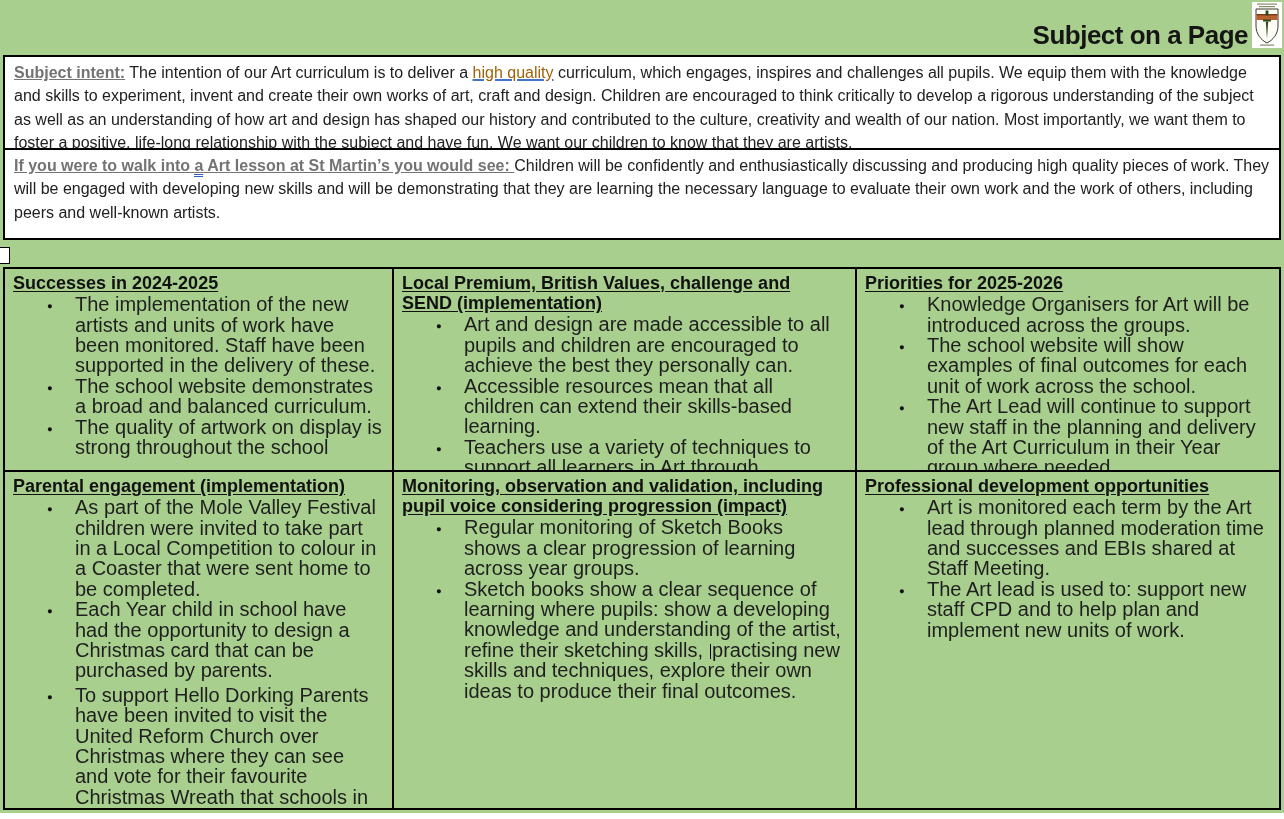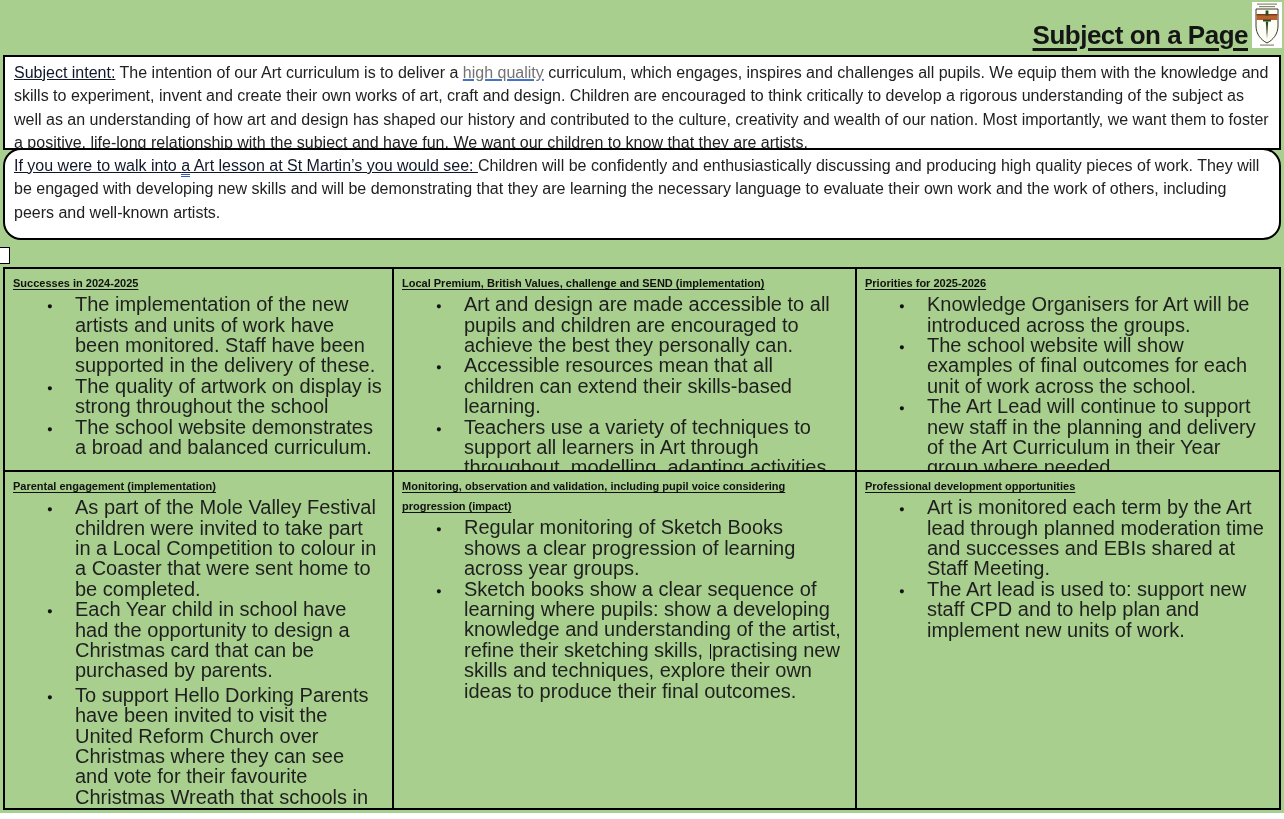--- a/index.html
+++ b/index.html
@@ -11,38 +11,37 @@
     overflow: hidden;
     color: #212121;
   }
   .page { position:absolute; inset:0; background:#a8cf8e; }
 
   
   .title {
     position:absolute; top:20px; right:36px;
     font-size:26px; font-weight:800; letter-spacing:-0.5px;
     color:#151515;
-    text-decoration: underline;
     text-decoration-thickness: 3px;
     text-underline-offset: 4px;
   }
   .crest { position:absolute; top:2px; right:2px; width:30px; height:46px; }
 
   
   .white-box {
     position:absolute; left:3px; width:1278px;
     background:#ffffff; border:2px solid #000;
     padding:4px 9px 0 9px;
     font-size:16px; line-height:23.4px; color:#212121;
   }
   .box-intent { top:55px; height:95px; }
-  .box-walkin { top:148px; height:92px;border-radius:18px; }
-  .bold-u { font-weight:normal; text-decoration:underline; color:#0f172a; }
+  .box-walkin { top:148px; height:92px; }
+  .bold-u { font-weight:bold; text-decoration:underline; color:#737373; }
   .hq-link {
-    color:#737373;
+    color:#a16207;
     text-decoration:underline;
     text-decoration-color:#4472c4;
     text-decoration-thickness:2px;
     cursor:pointer;
   }
   .grammar-a { border-bottom:3px double #2f5bc4; }
 
   
   .left-tab {
     position:absolute; left:0; top:247px; width:10px; height:17px;
@@ -55,21 +54,21 @@
     display:grid;
     grid-template-columns: 389px 463px auto;
     grid-template-rows: 203px auto;
     border:2px solid #000;
     background:#a8cf8e;
   }
   .cell { padding:4px 10px 0 8px; overflow:hidden; }
   .cell.c1, .cell.c2, .cell.c4, .cell.c5 { border-right:2px solid #000; }
   .cell.c1, .cell.c2, .cell.c3 { border-bottom:2px solid #000; }
   .cell h2 {
-    font-size:11px; font-weight:bold; color:#111;
+    font-size:18px; font-weight:bold; color:#111;
     text-decoration:underline; text-underline-offset:2px;
     line-height:20.2px; margin-bottom:1px;
   }
   .bullets { list-style:none; }
   .bullets li {
     position:relative;
     padding-left:62px;
     font-size:20px; line-height:20.4px; color:#1f1f1f;
   }
   .bullets li::before {
@@ -117,22 +116,22 @@
   </section>
 
   <div class="left-tab"></div>
 
   <div class="grid">
 
     <div class="cell c1">
       <h2>Successes in 2024-2025</h2>
       <ul class="bullets">
         <li>The implementation of the new artists and units of work have been monitored. Staff have been supported in the delivery of these.</li>
+        <li>The school website demonstrates a broad and balanced curriculum.</li>
         <li>The quality of artwork on display is strong throughout the school</li>
-        <li>The school website demonstrates a broad and balanced curriculum.</li>
       </ul>
     </div>
 
     <div class="cell c2">
       <h2>Local Premium, British Values, challenge and SEND (implementation)</h2>
       <ul class="bullets">
         <li>Art and design are made accessible to all pupils and children are encouraged to achieve the best they personally can.</li>
         <li>Accessible resources mean that all children can extend their skills-based learning.</li>
         <li>Teachers use a variety of techniques to support all learners in Art through throughout, modelling, adapting activities to ensure all children achieve success.</li>
       </ul>

